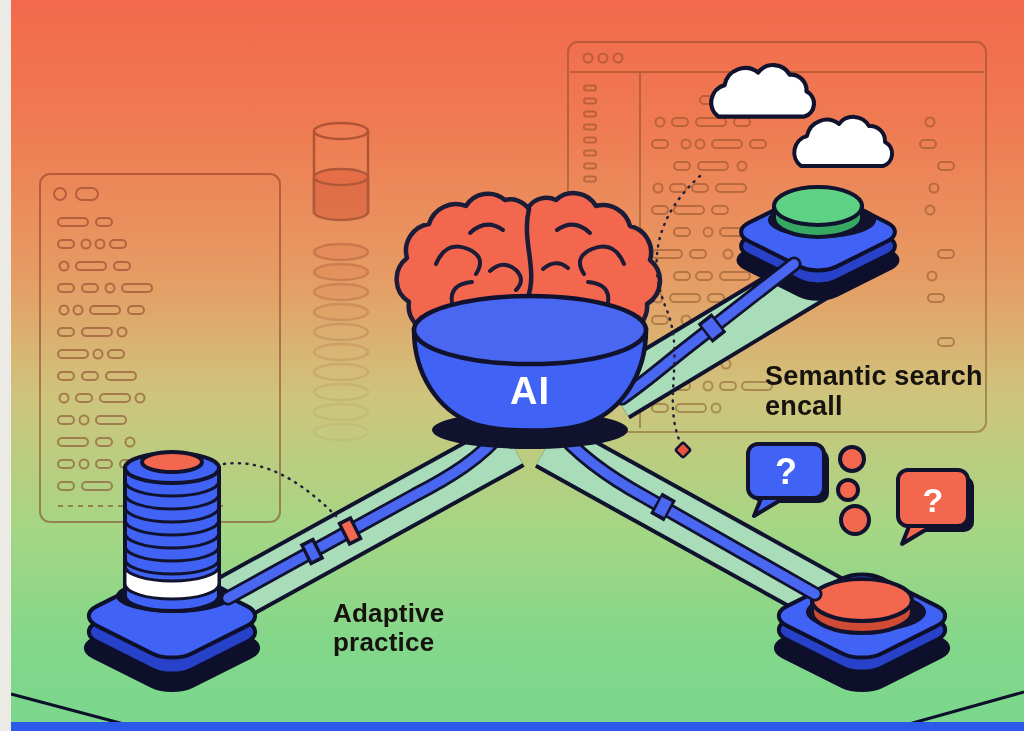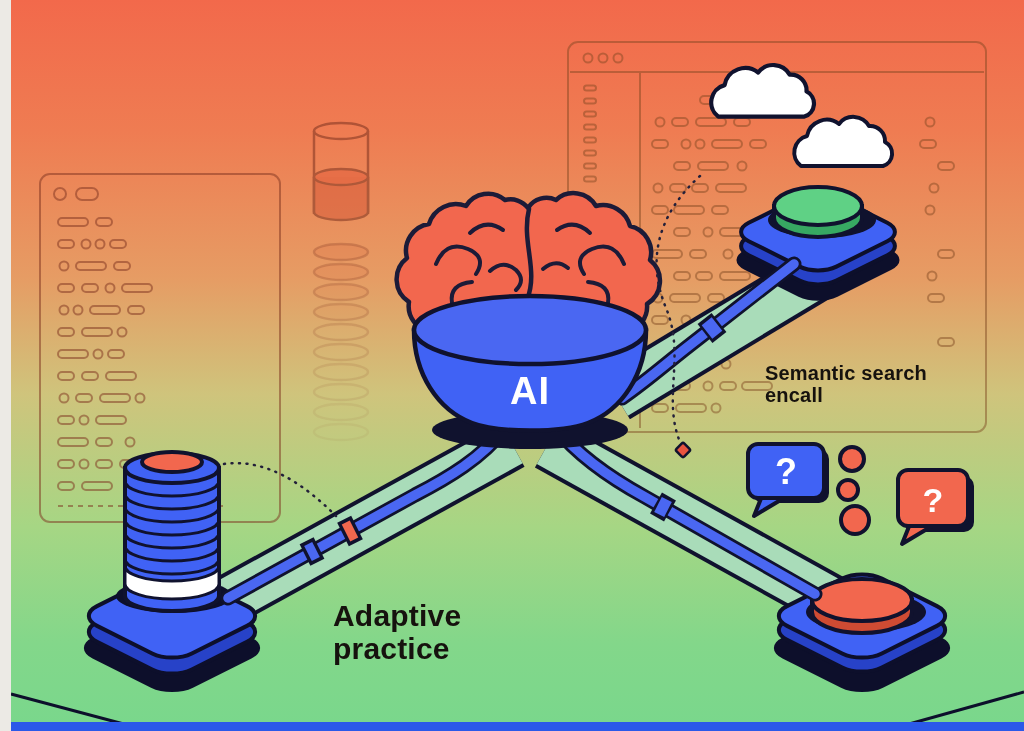--- a/index.html
+++ b/index.html
@@ -15,22 +15,22 @@
   #stage svg{position:absolute;inset:0;display:block;}
   .label{
     position:absolute;
     font-weight:700;
     color:#16120e;
     white-space:pre-line;
     line-height:1.1;
     letter-spacing:.2px;
   }
   #label-ltm{left:30px;top:84px;font-size:28px;}
-  #label-ss{left:765px;top:362px;font-size:20px;}
-  #label-ap{left:333px;top:599px;font-size:30px;}
+  #label-ss{left:765px;top:362px;font-size:27px;}
+  #label-ap{left:333px;top:599px;font-size:26px;}
   .svg-text{font-family:"Liberation Sans", sans-serif;font-weight:bold;}
 </style>
 </head>
 <body>
 
 <div id="stage">
 
 <svg width="1024" height="731" viewBox="0 0 1024 731" xmlns="http://www.w3.org/2000/svg">
 
   <defs>

